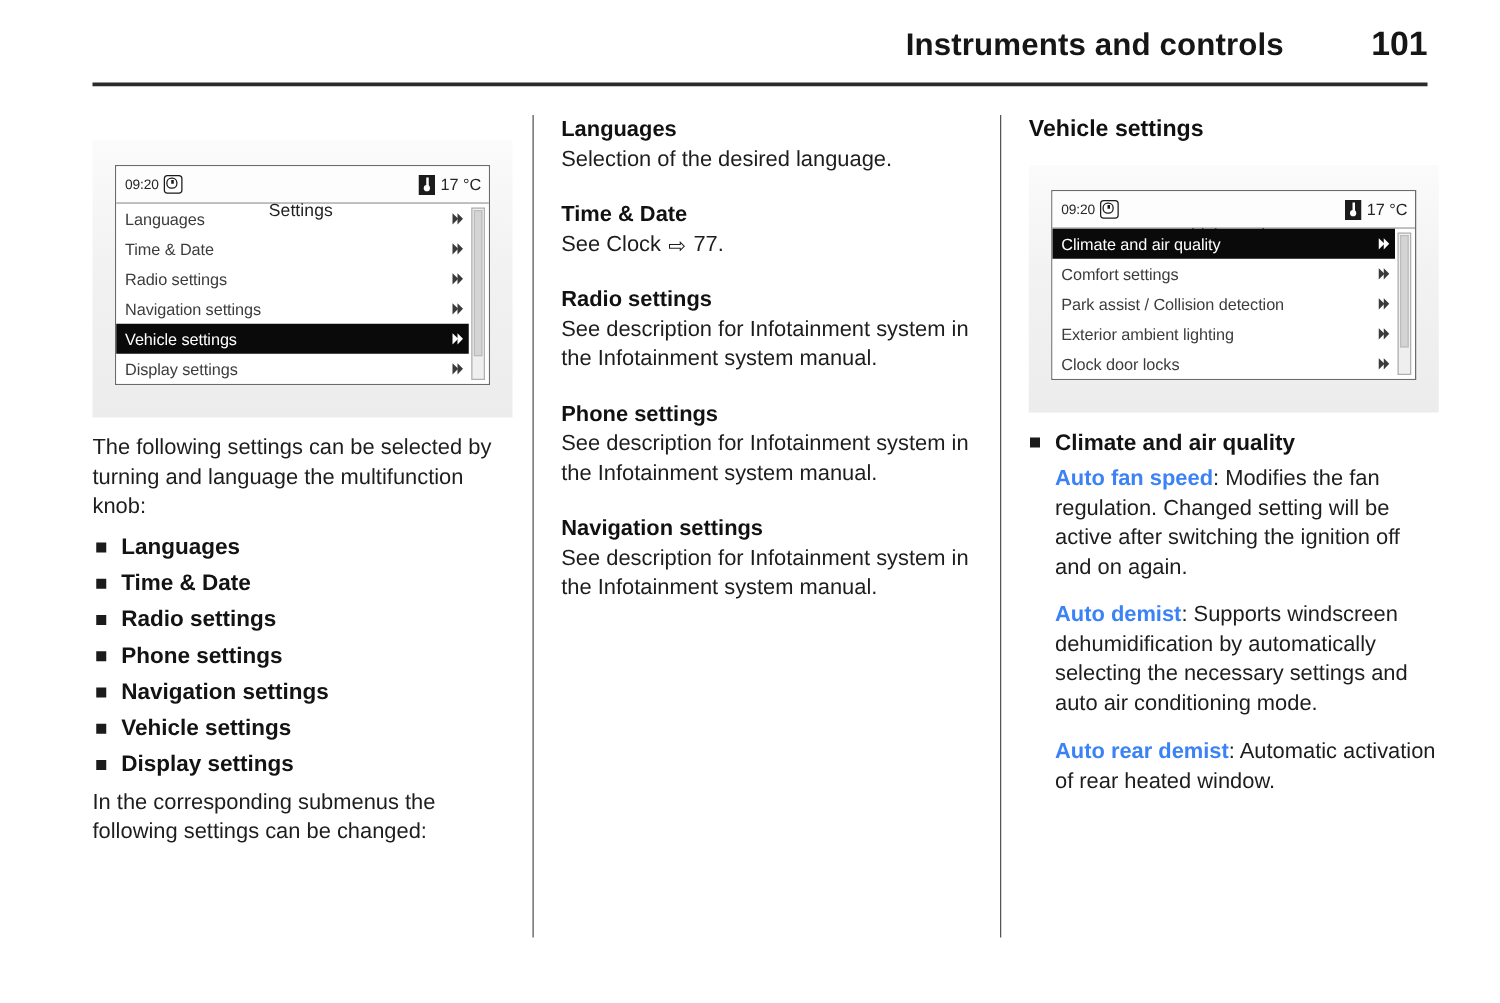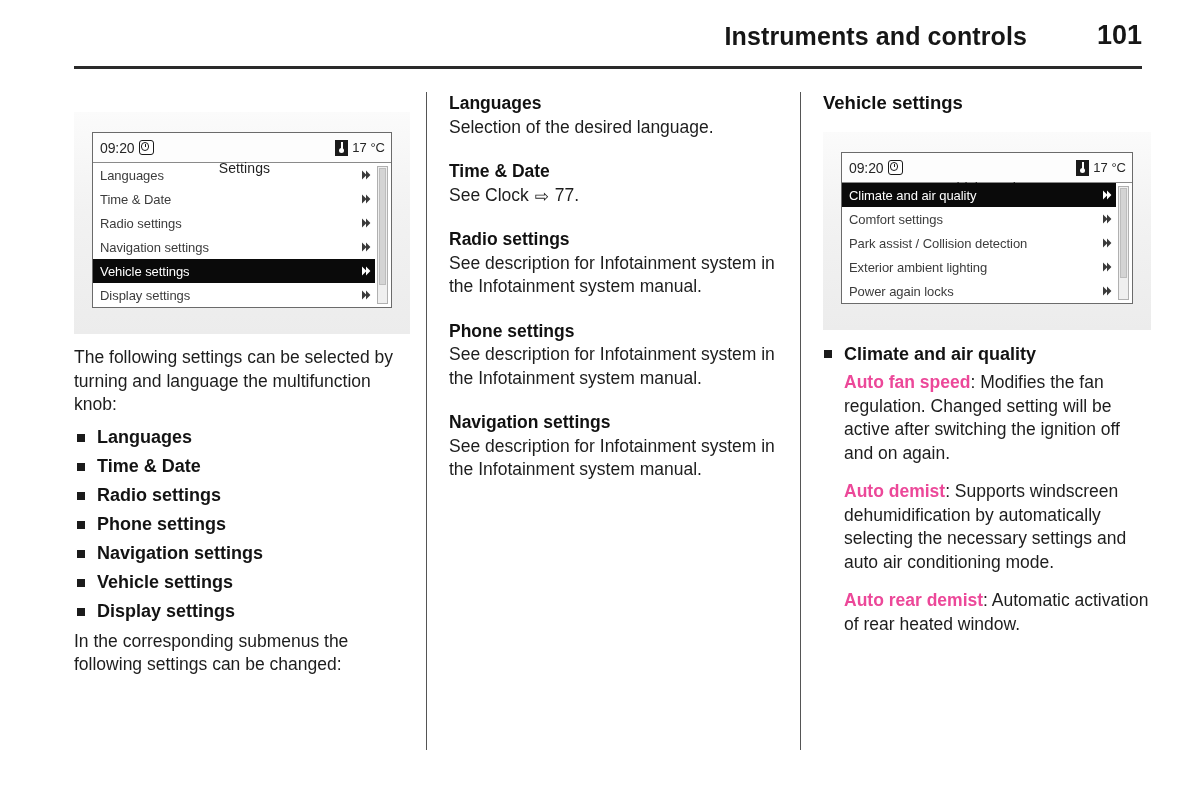--- a/index.html
+++ b/index.html
@@ -133,21 +133,21 @@
     width: 8px;
     height: 8px;
     background: #1b1b1b;
   }
 
   .indented {
     padding-left: 21px;
   }
   .para-block { margin-bottom: 15px; }
   .para-block:last-child { margin-bottom: 0; }
-  .bold-term { font-weight: bold; color: #ec4899; }
+  .bold-term { font-weight: bold; color: #3b82f6; }
 
   
   .ref-arrow {
     display: inline-block;
     font-size: 17px;
     line-height: 1;
     transform: translateY(1px);
     padding: 0 1px;
   }
 
@@ -177,21 +177,21 @@
   .disp-status {
     display: flex;
     align-items: center;
     height: 30px;
     border-bottom: 1.4px solid #8a8a8a;
     padding: 0 6px 0 7px;
     box-sizing: border-box;
     background: #fdfdfd;
   }
   .disp-clock-txt {
-    font-size: 14px;
+    font-size: 11px;
     color: #262626;
     letter-spacing: -0.1px;
   }
   .clock-icon {
     width: 15px;
     height: 15px;
     margin-left: 4px;
     border: 1.6px solid #1a1a1a;
     border-radius: 3px;
     position: relative;
@@ -512,21 +512,21 @@
             <div class="disp-row">
               <span class="row-label">Exterior ambient lighting</span>
               <span class="row-arrow">
                 <svg width="10" height="12" viewBox="0 0 10 12">
                   <path d="M1 1.5 L5.6 6 L1 10.5 Z" fill="#3a3a3a"></path>
                   <path d="M5 1.5 L9.4 6 L5 10.5 Z" fill="#3a3a3a"></path>
                 </svg>
               </span>
             </div>
             <div class="disp-row">
-              <span class="row-label">Power again locks</span>
+              <span class="row-label">Clock door locks</span>
               <span class="row-arrow">
                 <svg width="10" height="12" viewBox="0 0 10 12">
                   <path d="M1 1.5 L5.6 6 L1 10.5 Z" fill="#3a3a3a"></path>
                   <path d="M5 1.5 L9.4 6 L5 10.5 Z" fill="#3a3a3a"></path>
                 </svg>
               </span>
             </div>
           </div>
         <div class="disp-scroll">
           <div class="scroll-track">

